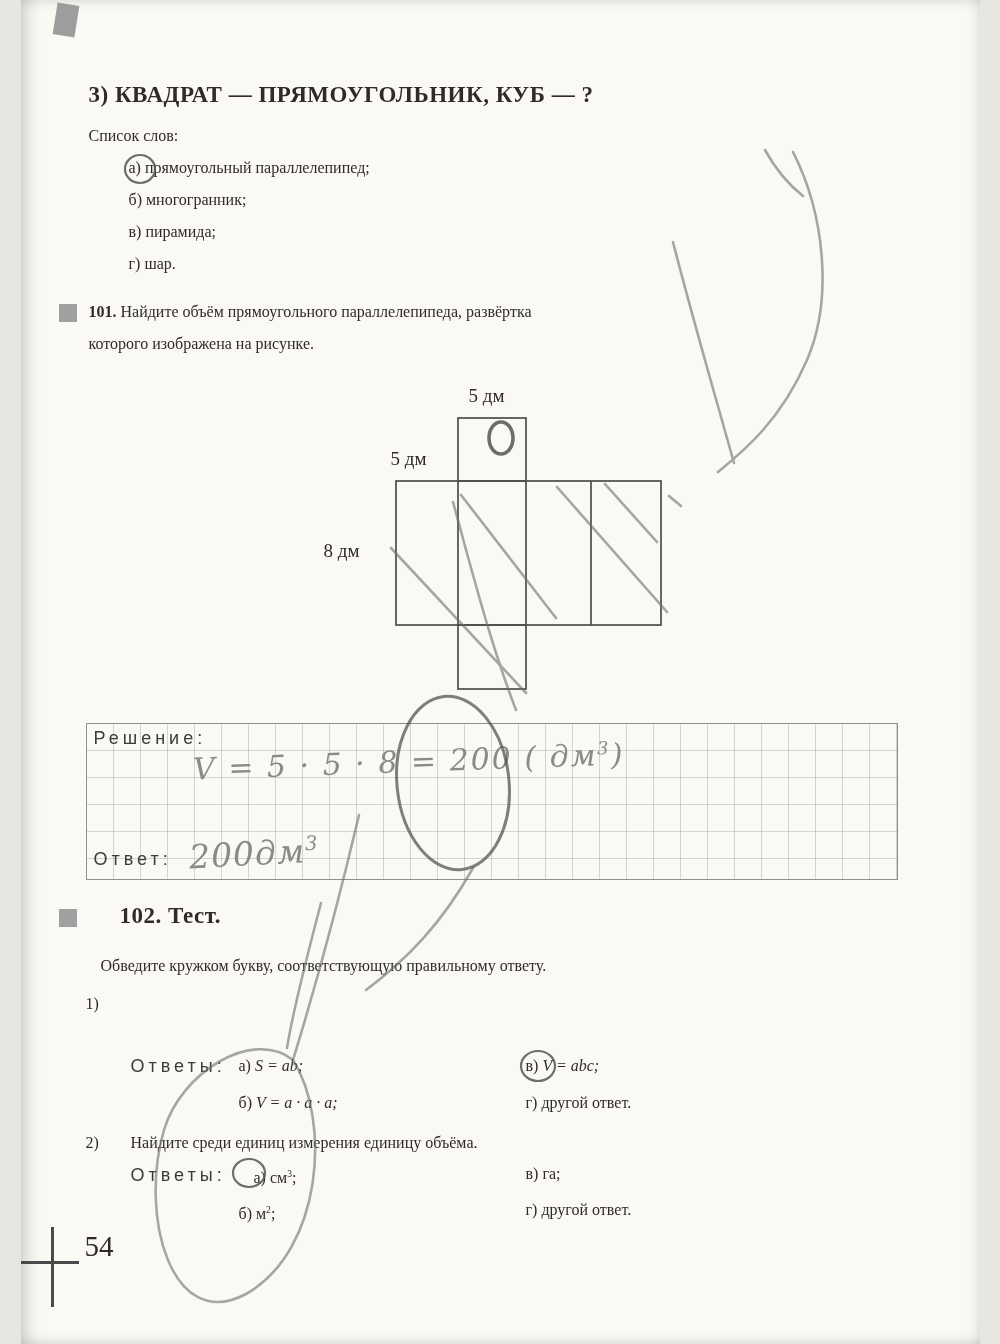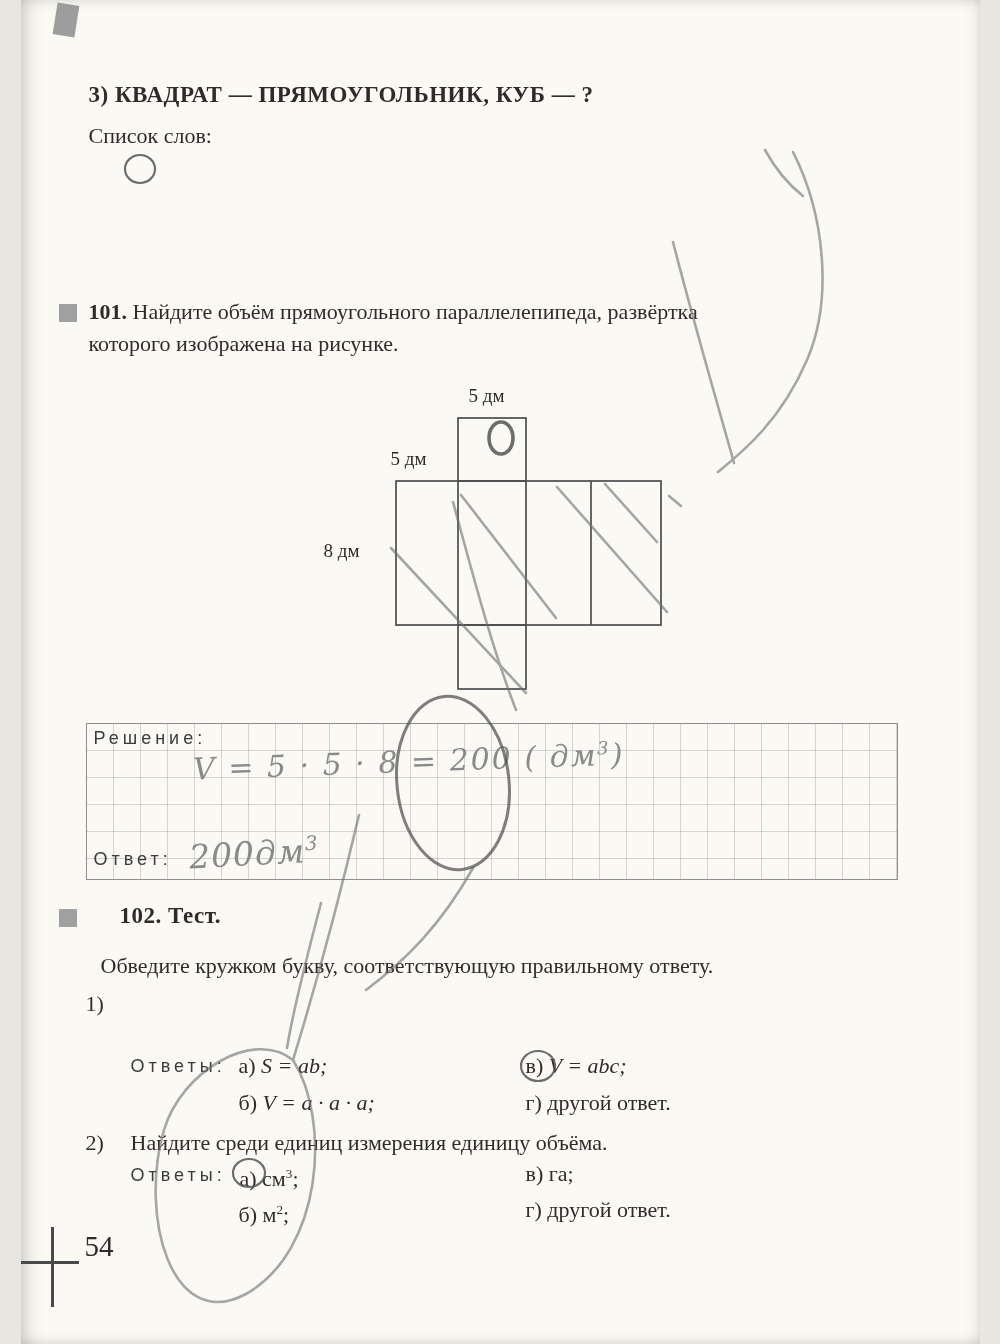--- a/index.html
+++ b/index.html
@@ -9,21 +9,21 @@
     font-family:"Liberation Serif", serif;
     color:#2e2b28;
     overflow:hidden;
     box-shadow: inset 14px 0 22px -14px rgba(0,0,0,.28),
                 inset -10px 0 18px -12px rgba(0,0,0,.18),
                 inset 0 -10px 18px -12px rgba(0,0,0,.15),
                 inset 0 10px 16px -12px rgba(0,0,0,.12);
   }
   .abs { position:absolute; }
   .t-title { font-size:23px; font-weight:bold; letter-spacing:.5px; }
-  .t-body  { font-size:22px; line-height:32px; }
+  .t-body  { font-size:16px; line-height:32px; }
   .t-num   { font-weight:bold; }
   .spaced-label {
     font-family:"Liberation Sans", sans-serif;
     font-size:18px; letter-spacing:4px; color:#3c3c3c;
   }
   .math { font-style:italic; }
   .corner-blob {
     left:34px; top:4px; width:22px; height:32px;
     background:#8d8d8d; opacity:.85; transform:rotate(9deg);
   }
@@ -55,20 +55,38 @@
 <body>
 
 <div class="page">
 
   <div class="abs corner-blob"></div>
 
   <div class="txt t-title" style="left:68px; top:82px;">3) КВАДРАТ — ПРЯМОУГОЛЬНИК, КУБ — ?</div>
 
   <div class="txt t-body" style="left:68px; top:120px;">Список слов:</div>
 
+  <div class="txt t-body" style="left:108px; top:152px;">
+    <div>
+      <span>а)</span>
+      <span>прямоугольный параллелепипед;</span>
+    </div>
+    <div>
+      <span>б)</span>
+      <span>многогранник;</span>
+    </div>
+    <div>
+      <span>в)</span>
+      <span>пирамида;</span>
+    </div>
+    <div>
+      <span>г)</span>
+      <span>шар.</span>
+    </div>
+  </div>
 
   <div class="abs bullet-square" style="left:38px; top:304px;"></div>
   <div class="txt t-body" style="left:68px; top:296px; width:830px;">
     <span class="t-num">101.</span>
     <span>Найдите объём прямоугольного параллелепипеда, развёртка</span><br>
     <span>которого изображена на рисунке.</span>
   </div>
 
   <div class="txt fig-label" style="left:448px; top:385px;">5 дм</div>
   <div class="txt fig-label" style="left:370px; top:448px;">5 дм</div>
@@ -106,21 +124,21 @@
     <span class="math">V = a · a · a;</span>
   </div>
   <div class="txt t-body" style="left:505px; top:1087px;">
     <span>г)</span>
     <span>другой ответ.</span>
   </div>
 
   <div class="txt t-body" style="left:65px; top:1127px;">2)</div>
   <div class="txt t-body" style="left:110px; top:1127px;">Найдите среди единиц измерения единицу объёма.</div>
   <div class="txt spaced-label" style="left:110px; top:1165px;">Ответы:</div>
-  <div class="txt t-body" style="left:219px; top:1158px;">
+  <div class="txt t-body" style="left:233px; top:1158px;">
     <span>а)</span>
     <span><span>см</span><sup>3</sup><span>;</span></span>
   </div>
   <div class="txt t-body" style="left:505px; top:1158px;">
     <span>в)</span>
     <span>га;</span>
   </div>
   <div class="txt t-body" style="left:218px; top:1194px;">
     <span>б)</span>
     <span><span>м</span><sup>2</sup><span>;</span></span>

